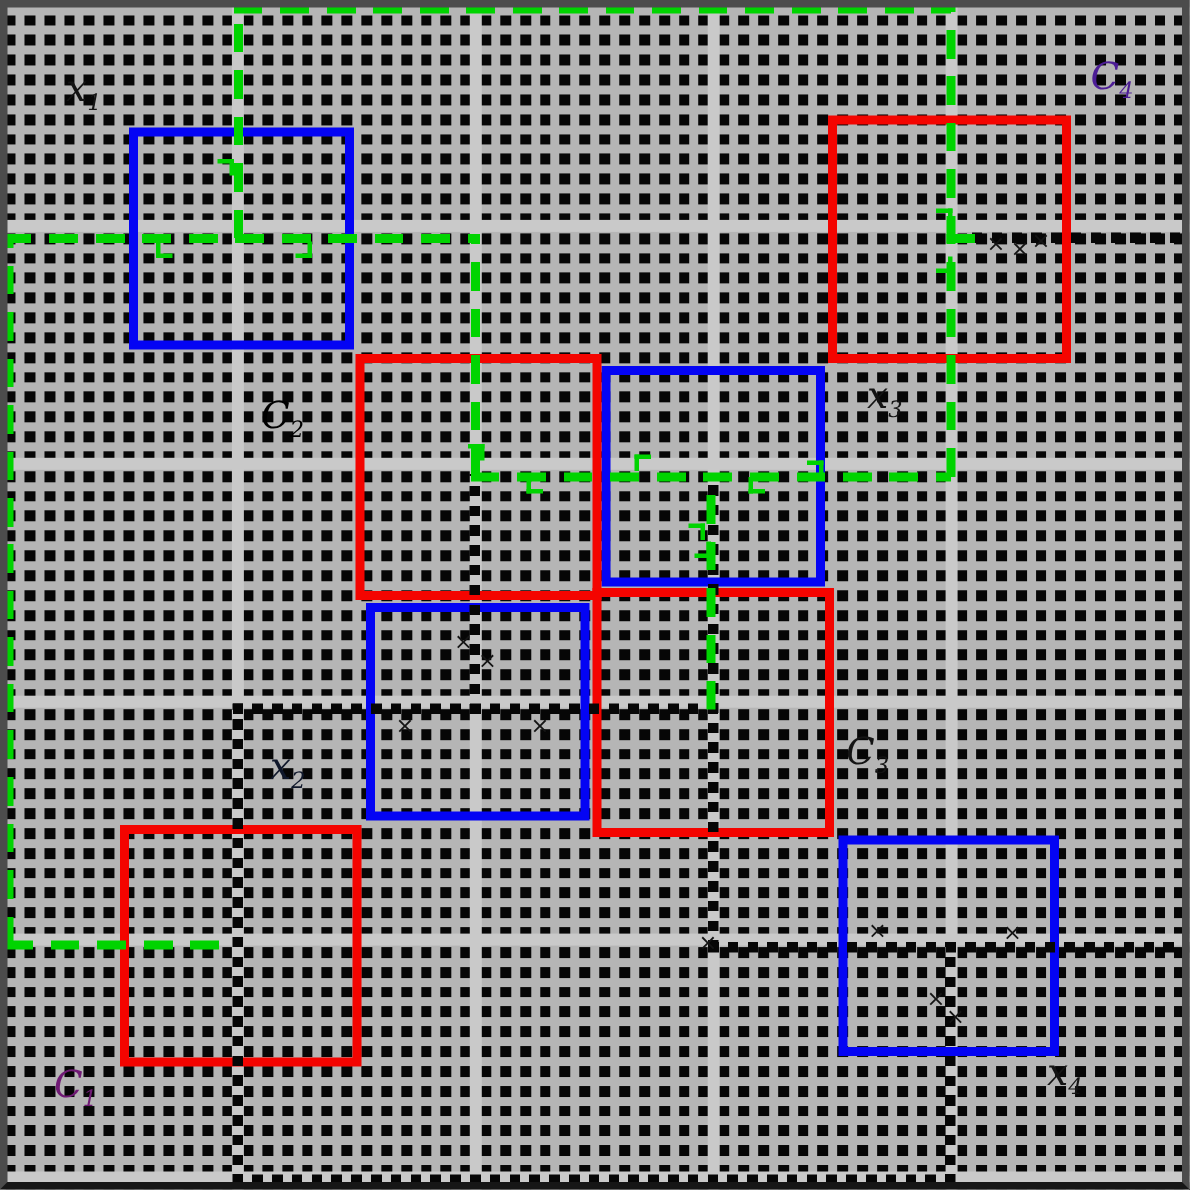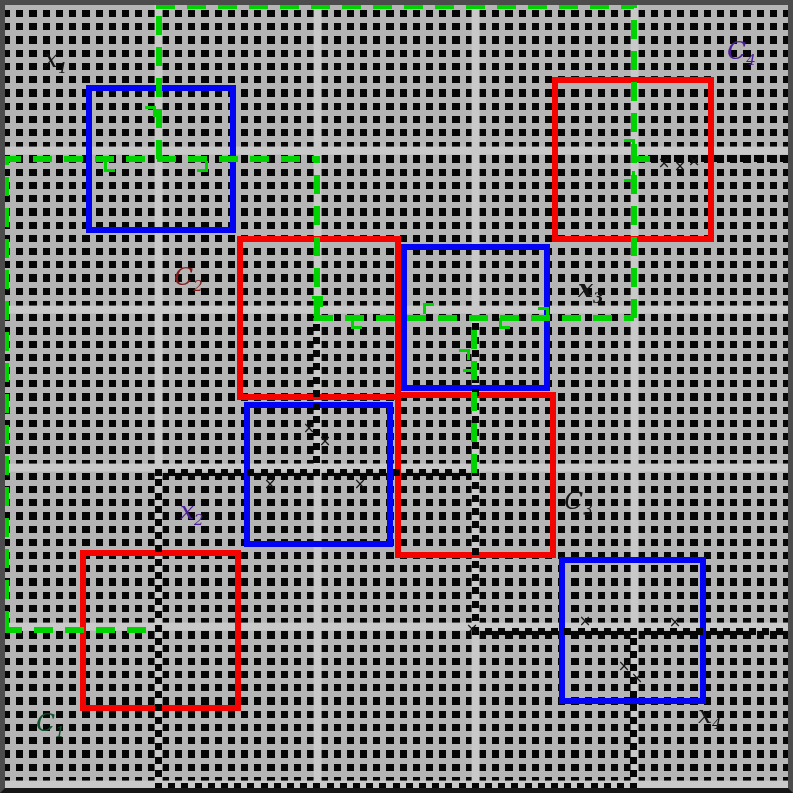--- a/index.html
+++ b/index.html
@@ -67,19 +67,19 @@
     <div class="cross" style="left: 325px; top: 441px; color: rgb(20, 20, 20);">×</div>
     <div class="cross" style="left: 270px; top: 484px; color: rgb(20, 20, 20);">×</div>
     <div class="cross" style="left: 360px; top: 484px; color: rgb(20, 20, 20);">×</div>
     <div class="cross" style="left: 585px; top: 621px; color: rgb(20, 20, 20);">×</div>
     <div class="cross" style="left: 675px; top: 622px; color: rgb(20, 20, 20);">×</div>
     <div class="cross" style="left: 624px; top: 666px; color: rgb(20, 20, 20);">×</div>
     <div class="cross" style="left: 637px; top: 678px; color: rgb(20, 20, 20);">×</div>
     <div class="cross" style="left: 472px; top: 629px; color: rgb(20, 20, 20);">×</div>
     <div class="label" style="left: 44px; top: 46px; color: rgb(20, 20, 20); font-style: italic;"><span style="position: static;">x</span><sub>1</sub></div>
     <div class="label" style="left: 727px; top: 38px; color: #4c1d95;"><span style="position: static;">C</span><sub>4</sub></div>
-    <div class="label" style="left: 174px; top: 264px; color: #7f1d1d;"><span style="position: static;">C</span><sub>2</sub></div>
-    <div class="label" style="left: 578px; top: 276px; color: rgb(20, 20, 20); font-weight: bold;"><span style="position: static;">x</span><sub>3</sub></div>
-    <div class="label" style="left: 180px; top: 498px; color: #4c1d95;"><span style="position: static;">x</span><sub>2</sub></div>
+    <div class="label" style="left: 174px; top: 264px; color: #000000;"><span style="position: static;">C</span><sub>2</sub></div>
+    <div class="label" style="left: 578px; top: 251px; color: rgb(20, 20, 20);"><span style="position: static;">x</span><sub>3</sub></div>
+    <div class="label" style="left: 180px; top: 498px; color: #0f172a;"><span style="position: static;">x</span><sub>2</sub></div>
     <div class="label" style="left: 564px; top: 488px; color: rgb(20, 20, 20);"><span style="position: static;">C</span><sub>3</sub></div>
-    <div class="label" style="left: 36px; top: 710px; color: #14532d;"><span style="position: static;">C</span><sub>1</sub></div>
+    <div class="label" style="left: 36px; top: 710px; color: #701a75;"><span style="position: static;">C</span><sub>1</sub></div>
     <div class="label" style="left: 698px; top: 702px; color: rgb(20, 20, 20);"><span style="position: static;">x</span><sub>4</sub></div>
   </div>
 
 </body></html>

